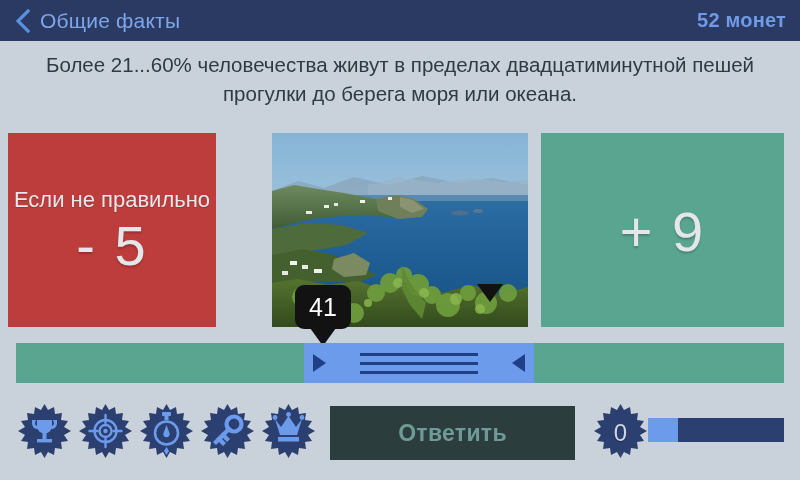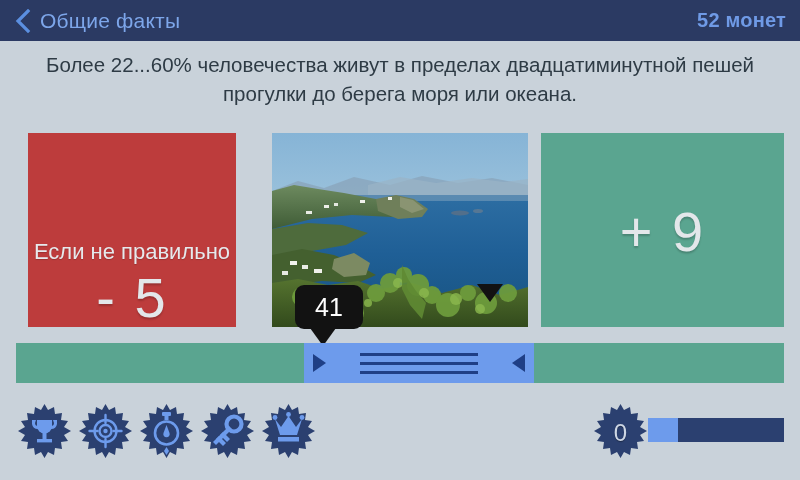--- a/index.html
+++ b/index.html
@@ -30,41 +30,41 @@
     text-align:center;color:#2e3b45;font-size:20.5px;line-height:29px;
   }
 
   
   .panels{position:absolute;left:0;top:133px;width:800px;height:194px;}
   .panel{
     position:absolute;top:0;height:194px;
     display:flex;flex-direction:column;align-items:center;justify-content:center;
     box-sizing:border-box;
   }
-  .panel-wrong{left:28px;width:208px;background:#bd3c3c;justify-content:flex-end;}
+  .panel-wrong{left:8px;width:208px;background:#bd3c3c;}
   .panel-right{left:541px;width:243px;background:#5aa590;}
   .panel-cap{
     color:#e6e9ec;font-size:22px;line-height:27px;text-align:center;
     text-shadow:0 1px 1px rgba(0,0,0,.18);
   }
   .panel-val{
     color:#e3e7ea;font-size:56px;line-height:58px;margin-top:4px;
     text-shadow:0 2px 2px rgba(0,0,0,.2);letter-spacing:2px;
   }
 
   
   .photo{
     position:absolute;left:272px;top:0;width:256px;height:194px;overflow:hidden;
   }
   .photo svg{display:block;width:256px;height:194px;}
 
   
   .pin{position:absolute;width:56px;}
   .pin-box{
-    width:68px;height:44px;background:#121212;border-radius:9px;
+    width:56px;height:44px;background:#121212;border-radius:9px;
     display:flex;align-items:center;justify-content:center;
     color:#ffffff;font-size:25px;line-height:25px;
   }
   .pin-tail{
     width:0;height:0;margin:-1px auto 0 auto;
     border-left:13px solid transparent;border-right:13px solid transparent;
     border-top:18px solid #121212;
   }
   #pin-low{left:295px;top:285px;}
   #pin-high{left:462px;top:285px;}
@@ -115,21 +115,21 @@
   <div class="header">
     <div class="hdr-side">
       <svg class="chev" viewBox="0 0 17 24">
         <path d="M14 2 L4 12 L14 22"></path>
       </svg>
       <span class="hdr-label">Общие факты</span>
     </div>
     <div class="hdr-center">52 монет</div>
   </div>
 
-  <div class="question">Более 22...60% человечества живут в пределах двадцатиминутной пешей прогулки до берега моря или океана.</div>
+  <div class="question">Более 21...60% человечества живут в пределах двадцатиминутной пешей прогулки до берега моря или океана.</div>
 
   <div class="panels">
 
     <div class="panel panel-wrong">
       <div class="panel-cap">Если не правильно</div>
       <div class="panel-val">- 5</div>
     </div>
 
     <div class="photo">
       <svg viewBox="0 0 256 194" preserveAspectRatio="none">
@@ -305,20 +305,21 @@
           <path d="M15 16 L20 32 h17 L42 16 L36 24 L28.5 13 L21 24 Z"></path>
           <rect x="18" y="34" width="21" height="4.5"></rect>
           <circle cx="15" cy="14.5" r="2.4"></circle>
           <circle cx="42" cy="14.5" r="2.4"></circle>
           <circle cx="28.5" cy="11.5" r="2.4"></circle>
         </g>
       </svg>
     </div>
   </div>
 
+  <div class="answer-btn">Ответить</div>
 
   <div class="score-wrap">
     <div class="score-badge">
       <svg viewBox="0 0 57 60">
         <polygon points="28.5,1 32,7 38,4 39,11 46,10 45,17 52,18 48,24 55,28 48,32 52,38 45,39 46,46 39,45 38,52 32,49 28.5,55 25,49 19,52 18,45 11,46 12,39 5,38 9,32 2,28 9,24 5,18 12,17 11,10 18,11 19,4 25,7" fill="#2b4070"></polygon>
       </svg>
       <div class="score-num">0</div>
     </div>
   </div>
   <div class="progress">

